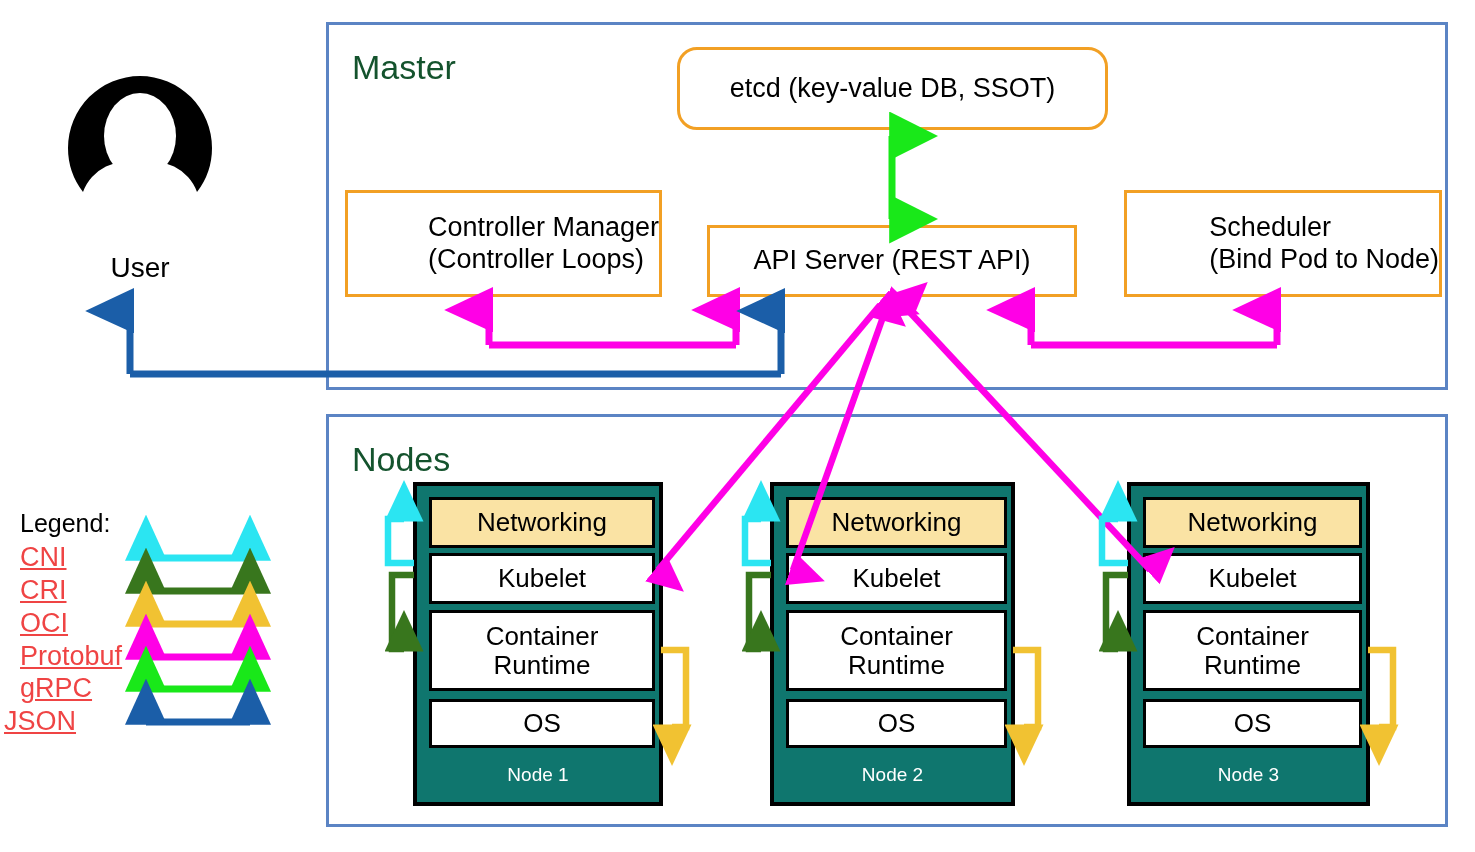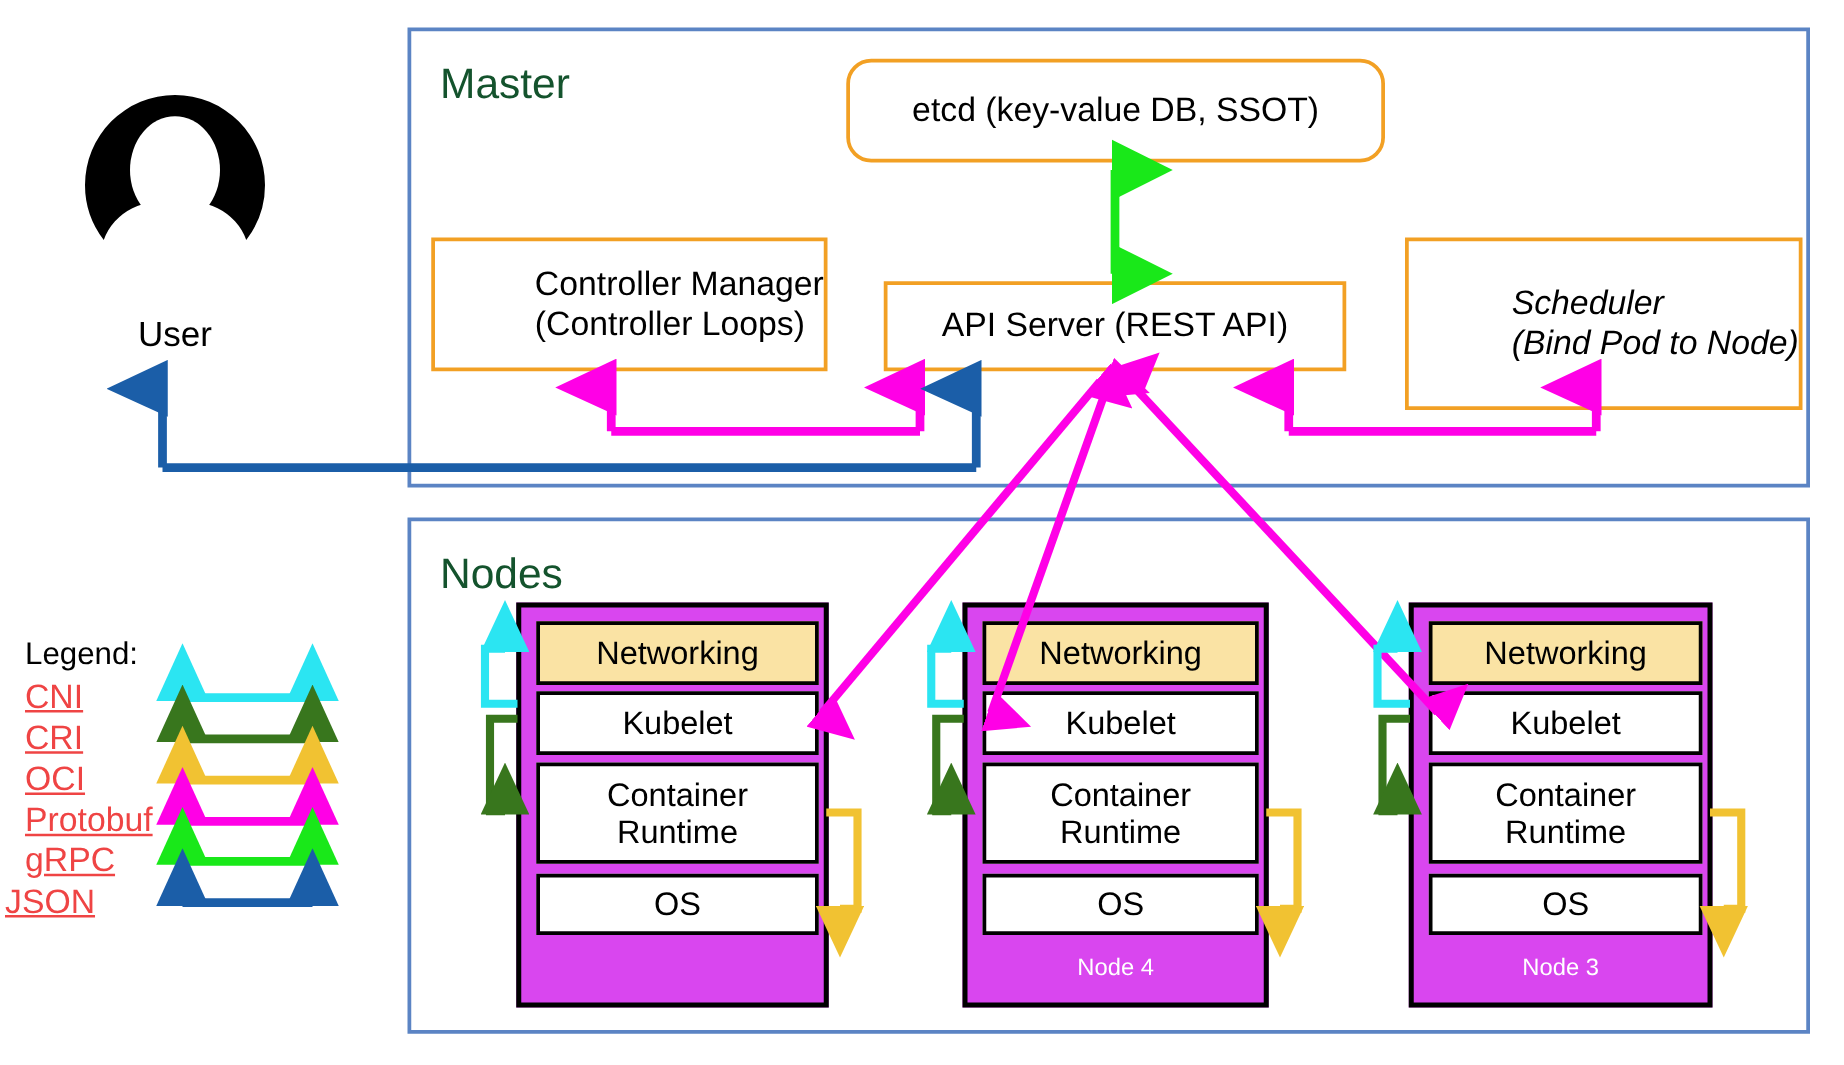--- a/index.html
+++ b/index.html
@@ -9,21 +9,21 @@
   svg#wires{position:absolute;left:0;top:0;width:1475px;height:852px;pointer-events:none;}
 
   .outer-box{position:absolute;border:3px solid #5B84C4;background:transparent;box-sizing:border-box;}
   .outer-title{position:absolute;font-size:34px;color:#14532d;white-space:nowrap;}
 
   .mbox{position:absolute;box-sizing:border-box;border:3px solid #F2A024;background:#fff;
         display:flex;align-items:center;justify-content:center;text-align:center;
         font-size:27px;line-height:1.18;color:#000;}
   .mbox.left-al{justify-content:flex-end;padding-left:14px;text-align:left;}
 
-  .node{position:absolute;box-sizing:border-box;background:#d946ef;border:4px solid #000;}
+  .node{position:absolute;box-sizing:border-box;background:#0f766e;border:4px solid #000;}
   .nrow{position:absolute;box-sizing:border-box;border:3px solid #000;background:#fff;
         display:flex;align-items:center;justify-content:center;text-align:center;
         font-size:26px;line-height:1.1;color:#000;}
   .nrow.net{background:#FAE3A4;}
   .nlabel{position:absolute;width:100%;text-align:center;color:#fff;font-size:19px;}
 
   .user-label{position:absolute;font-size:28px;color:#000;text-align:center;white-space:nowrap;}
   #user-avatar{position:absolute;}
 
   .legend-title{position:absolute;font-size:25px;color:#000;white-space:nowrap;}
@@ -57,21 +57,21 @@
     <div style="display:block;">
       <div>Controller Manager</div>
       <div>(Controller Loops)</div>
     </div>
   </div>
 
   <div class="mbox" style="left:707px;top:225px;width:370px;height:72px;">
     <span>API Server (REST API)</span>
   </div>
 
-  <div class="mbox left-al" style="left:1124px;top:190px;width:318px;height:138px;font-style:italic;">
+  <div class="mbox left-al" style="left:1124px;top:190px;width:318px;height:107px;">
     <div style="display:block;">
       <div>Scheduler</div>
       <div>(Bind Pod to Node)</div>
     </div>
   </div>
 
   <div class="node" style="left:413px;top:482px;width:250px;height:324px;">
     <div class="nrow net" style="left:12px;top:11px;width:226px;height:51px;">
       <span>Networking</span>
     </div>
@@ -80,39 +80,40 @@
     </div>
     <div class="nrow" style="left:12px;top:124px;width:226px;height:81px;">
       <div style="display:block;">
         <div>Container</div>
         <div>Runtime</div>
       </div>
     </div>
     <div class="nrow" style="left:12px;top:213px;width:226px;height:49px;">
       <span>OS</span>
     </div>
+    <div class="nlabel" style="left:0;top:278px;">Node 1</div>
   </div>
 
   <div class="node" style="left:770px;top:482px;width:245px;height:324px;">
     <div class="nrow net" style="left:12px;top:11px;width:221px;height:51px;">
       <span>Networking</span>
     </div>
     <div class="nrow" style="left:12px;top:67px;width:221px;height:51px;">
       <span>Kubelet</span>
     </div>
     <div class="nrow" style="left:12px;top:124px;width:221px;height:81px;">
       <div style="display:block;">
         <div>Container</div>
         <div>Runtime</div>
       </div>
     </div>
     <div class="nrow" style="left:12px;top:213px;width:221px;height:49px;">
       <span>OS</span>
     </div>
-    <div class="nlabel" style="left:0;top:278px;">Node 4</div>
+    <div class="nlabel" style="left:0;top:278px;">Node 2</div>
   </div>
 
   <div class="node" style="left:1127px;top:482px;width:243px;height:324px;">
     <div class="nrow net" style="left:12px;top:11px;width:219px;height:51px;">
       <span>Networking</span>
     </div>
     <div class="nrow" style="left:12px;top:67px;width:219px;height:51px;">
       <span>Kubelet</span>
     </div>
     <div class="nrow" style="left:12px;top:124px;width:219px;height:81px;">

